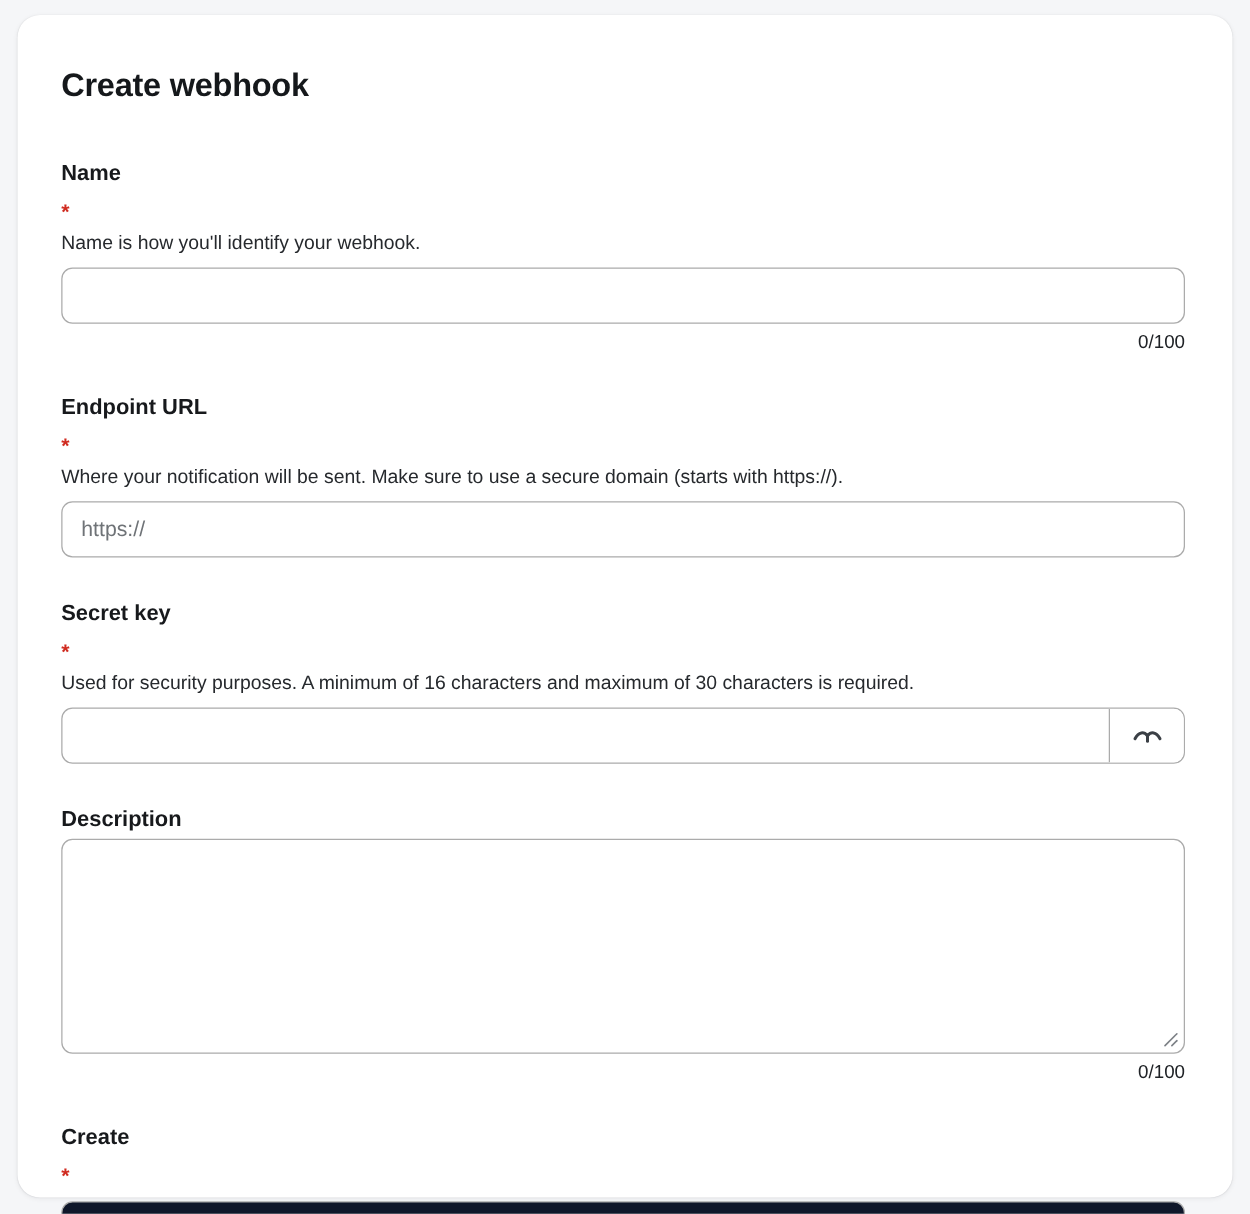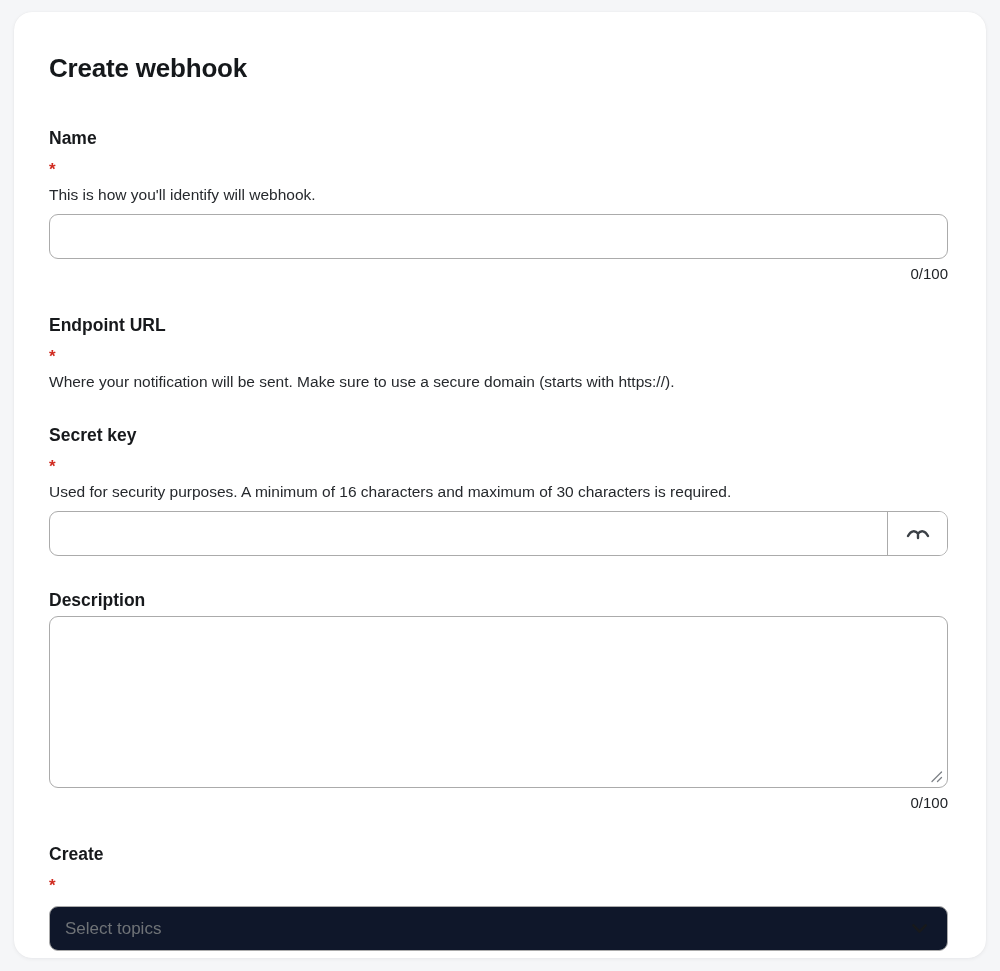--- a/index.html
+++ b/index.html
@@ -167,31 +167,32 @@
 <div class="page">
   <div class="card">
 
     <h1 class="page-title">Create webhook</h1>
 
     <div class="field" style="margin-top:44px">
       <div class="label-row">
         <span class="label">Name</span>
         <span class="asterisk">*</span>
       </div>
-      <div class="help">This is how you'll identify will webhook.</div>
+      <div class="help">Name is how you'll identify your webhook.</div>
       <input type="text" class="text-input control-gap" value="" style="">
       <div class="counter">0/100</div>
     </div>
 
     <div class="field tight">
       <div class="label-row">
         <span class="label">Endpoint URL</span>
         <span class="asterisk">*</span>
       </div>
       <div class="help">Where your notification will be sent. Make sure to use a secure domain (starts with https://).</div>
+      <input type="text" class="text-input control-gap" placeholder="https://" style="">
     </div>
 
     <div class="field">
       <div class="label-row">
         <span class="label">Secret key</span>
         <span class="asterisk">*</span>
       </div>
       <div class="help">Used for security purposes. A minimum of 16 characters and maximum of 30 characters is required.</div>
       <div class="secret-wrap control-gap">
         <input type="password" value="" style="">

